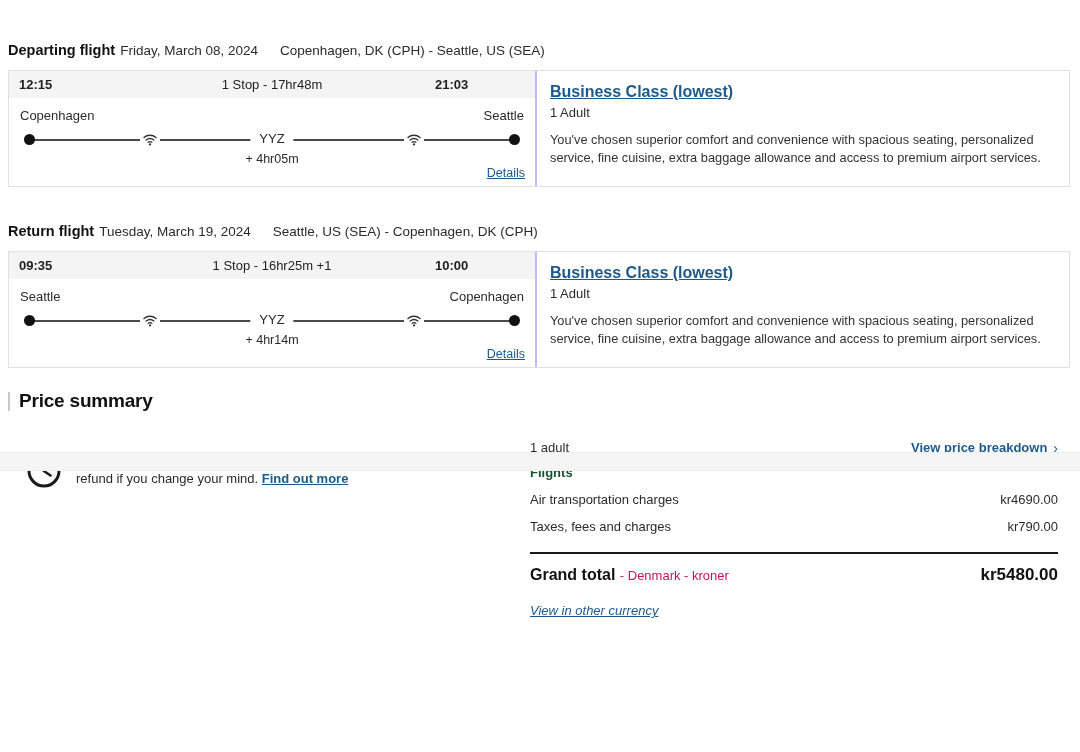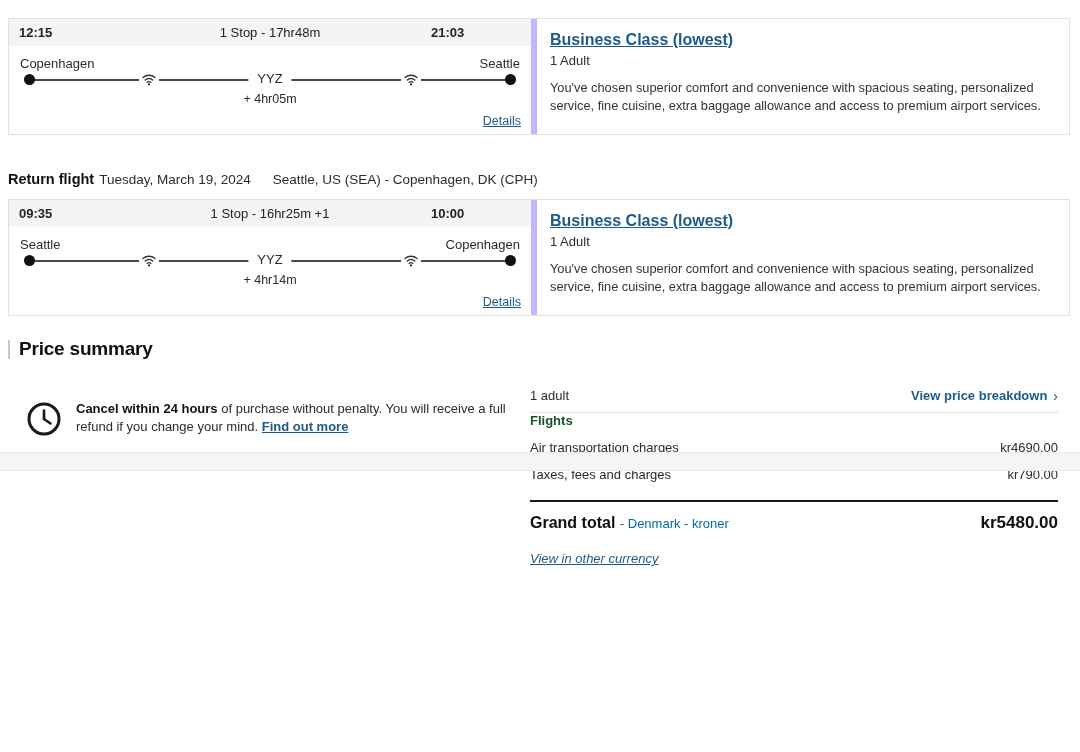--- a/index.html
+++ b/index.html
@@ -81,21 +81,21 @@
     margin-top: 12px;
     border: 1px solid #e0e0e0;
     display: flex;
     background: #fff;
     width: 1062px;
     box-sizing: border-box;
   }
   .card-left {
     width: 528px;
     box-sizing: border-box;
-    border-right: 6px solid #c4b5fd;
+    border-right: 2px solid #c4b5fd;
     flex: 0 0 auto;
   }
   .card-bar {
     background: #f4f4f4;
     height: 27px;
     display: flex;
     align-items: center;
     padding: 0 10px;
     box-sizing: border-box;
     font-size: 13px;
@@ -122,21 +122,21 @@
     display: flex;
     justify-content: space-between;
     font-size: 13px;
     color: #2b2b2b;
     padding: 0 1px;
   }
 
   .route-line {
     position: relative;
     height: 18px;
-    margin-top: 0;
+    margin-top: 8px;
     text-decoration: underline;
   }
   .route-line .bar {
     position: absolute;
     left: 10px;
     right: 10px;
     top: 8px;
     height: 2px;
     background: #4a4a4a;
   }
@@ -309,21 +309,21 @@
     margin-top: 11px;
   }
   .total-label {
     font-size: 16px;
     font-weight: bold;
     color: #111;
   }
   .total-cur {
     font-size: 13px;
     font-weight: normal;
-    color: #0369a1;
+    color: #be185d;
   }
   .total-amount {
     font-size: 17px;
     font-weight: bold;
     color: #111;
   }
   .currency-link {
     display: inline-block;
     margin-top: 18px;
     font-size: 13px;
@@ -332,20 +332,25 @@
     cursor: pointer;
     font-style: italic;
   }
 </style>
 </head>
 <body>
 
 <section id="flight-summary">
 
 
+  <div class="leg-header">
+    <span class="leg-label">Departing flight</span>
+    <span class="leg-date">Friday, March 08, 2024</span>
+    <span class="leg-route">Copenhagen, DK (CPH) - Seattle, US (SEA)</span>
+  </div>
 
   <div class="flight-card">
     <div class="card-left">
       <div class="card-bar">
         <span class="dep-time">12:15</span>
         <span class="stops">1 Stop - 17hr48m</span>
         <span class="arr-time">21:03</span>
       </div>
       <div class="card-body">
         <div class="city-row">

